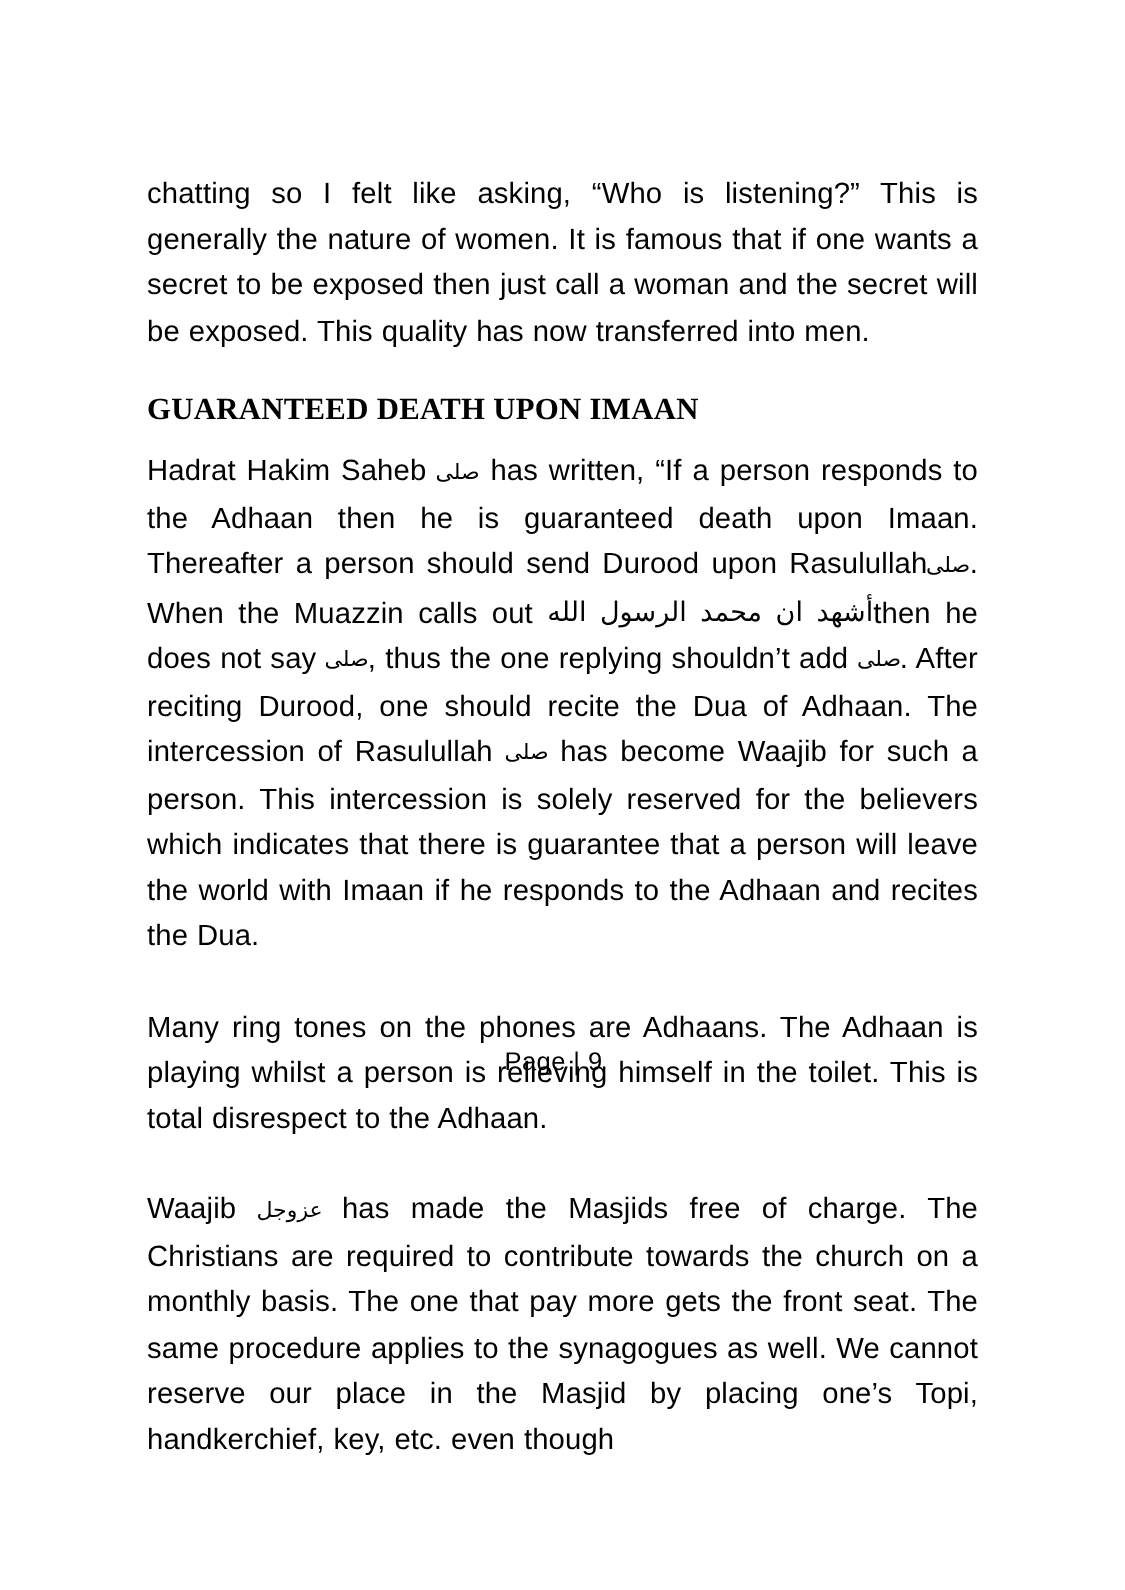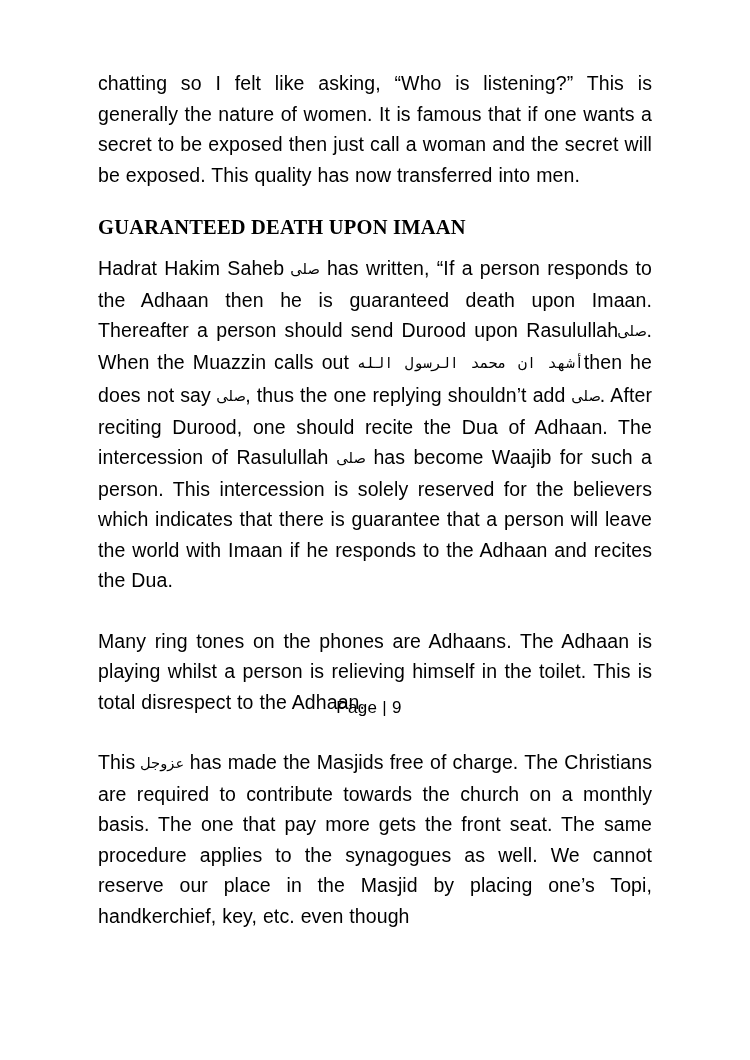--- a/index.html
+++ b/index.html
@@ -12,21 +12,21 @@
     background: #ffffff;
     font-family: "Liberation Sans", sans-serif;
     color: #000000;
     overflow: hidden;
   }
   .page {
     position: relative;
     width: 750px;
     height: 796px;
     box-sizing: border-box;
-    padding: 68px 98px 0 98px;
+    padding: 114px 98px 0 98px;
   }
   .para {
     font-size: 19.5px;
     line-height: 30.5px;
     text-align: justify;
     text-justify: inter-word;
     margin: 0 0 14px 0;
     letter-spacing: 0.1px;
     word-spacing: 0.4px;
   }
@@ -35,22 +35,22 @@
   }
   .heading {
     font-family: "Liberation Serif", serif;
     font-weight: bold;
     font-size: 20.5px;
     text-align: left;
     margin: 26px 0 14px 0;
     letter-spacing: 0.2px;
   }
   .arabic {
-    font-family: Liberation Mono, monospace;
-    font-size: 15px;
+    font-family: Liberation Sans, sans-serif;
+    font-size: 18px;
     direction: rtl;
     unicode-bidi: embed;
     vertical-align: 1px;
   }
   .sym {
     font-family: "DejaVu Sans", sans-serif;
     font-size: 14px;
     vertical-align: 1px;
     display: inline-block;
     transform: scaleX(1.05);
@@ -75,17 +75,17 @@
   <h2 class="heading">GUARANTEED DEATH UPON IMAAN</h2>
 
   <p class="para"><span>Hadrat Hakim Saheb</span> <span class="sym">صلى</span> <span>has written, “If a person responds to the Adhaan then he is guaranteed death upon Imaan. Thereafter a person should send Durood upon Rasulullah</span><span class="sym">صلى</span><span>. When the Muazzin calls out</span> <span class="arabic">أشهد ان محمد الرسول الله</span><span>then he does not say</span> <span class="sym">صلى</span><span>, thus the one replying shouldn’t add</span> <span class="sym">صلى</span><span>. After reciting Durood, one should recite the Dua of Adhaan. The intercession of Rasulullah</span> <span class="sym">صلى</span> <span>has become Waajib for such a person. This intercession is solely reserved for the believers which indicates that there is guarantee that a person will leave the world with Imaan if he responds to the Adhaan and recites the Dua.</span></p>
 
   <div class="para-gap"></div>
 
   <p class="para">Many ring tones on the phones are Adhaans. The Adhaan is playing whilst a person is relieving himself in the toilet. This is total disrespect to the Adhaan.</p>
 
   <div class="para-gap"></div>
 
-  <p class="para"><span>This</span> <span class="sym">عزوجل</span> <span>has made the Masjids free of charge. The Christians are required to contribute towards the church on a monthly basis. The one that pay more gets the front seat. The same procedure applies to the synagogues as well. We cannot reserve our place in the Masjid by placing one’s Topi, handkerchief, key, etc. even though</span></p>
+  <p class="para"><span>Waajib</span> <span class="sym">عزوجل</span> <span>has made the Masjids free of charge. The Christians are required to contribute towards the church on a monthly basis. The one that pay more gets the front seat. The same procedure applies to the synagogues as well. We cannot reserve our place in the Masjid by placing one’s Topi, handkerchief, key, etc. even though</span></p>
 
   <div class="footer">Page | 9</div>
 
 </div>
 
 </body></html>

